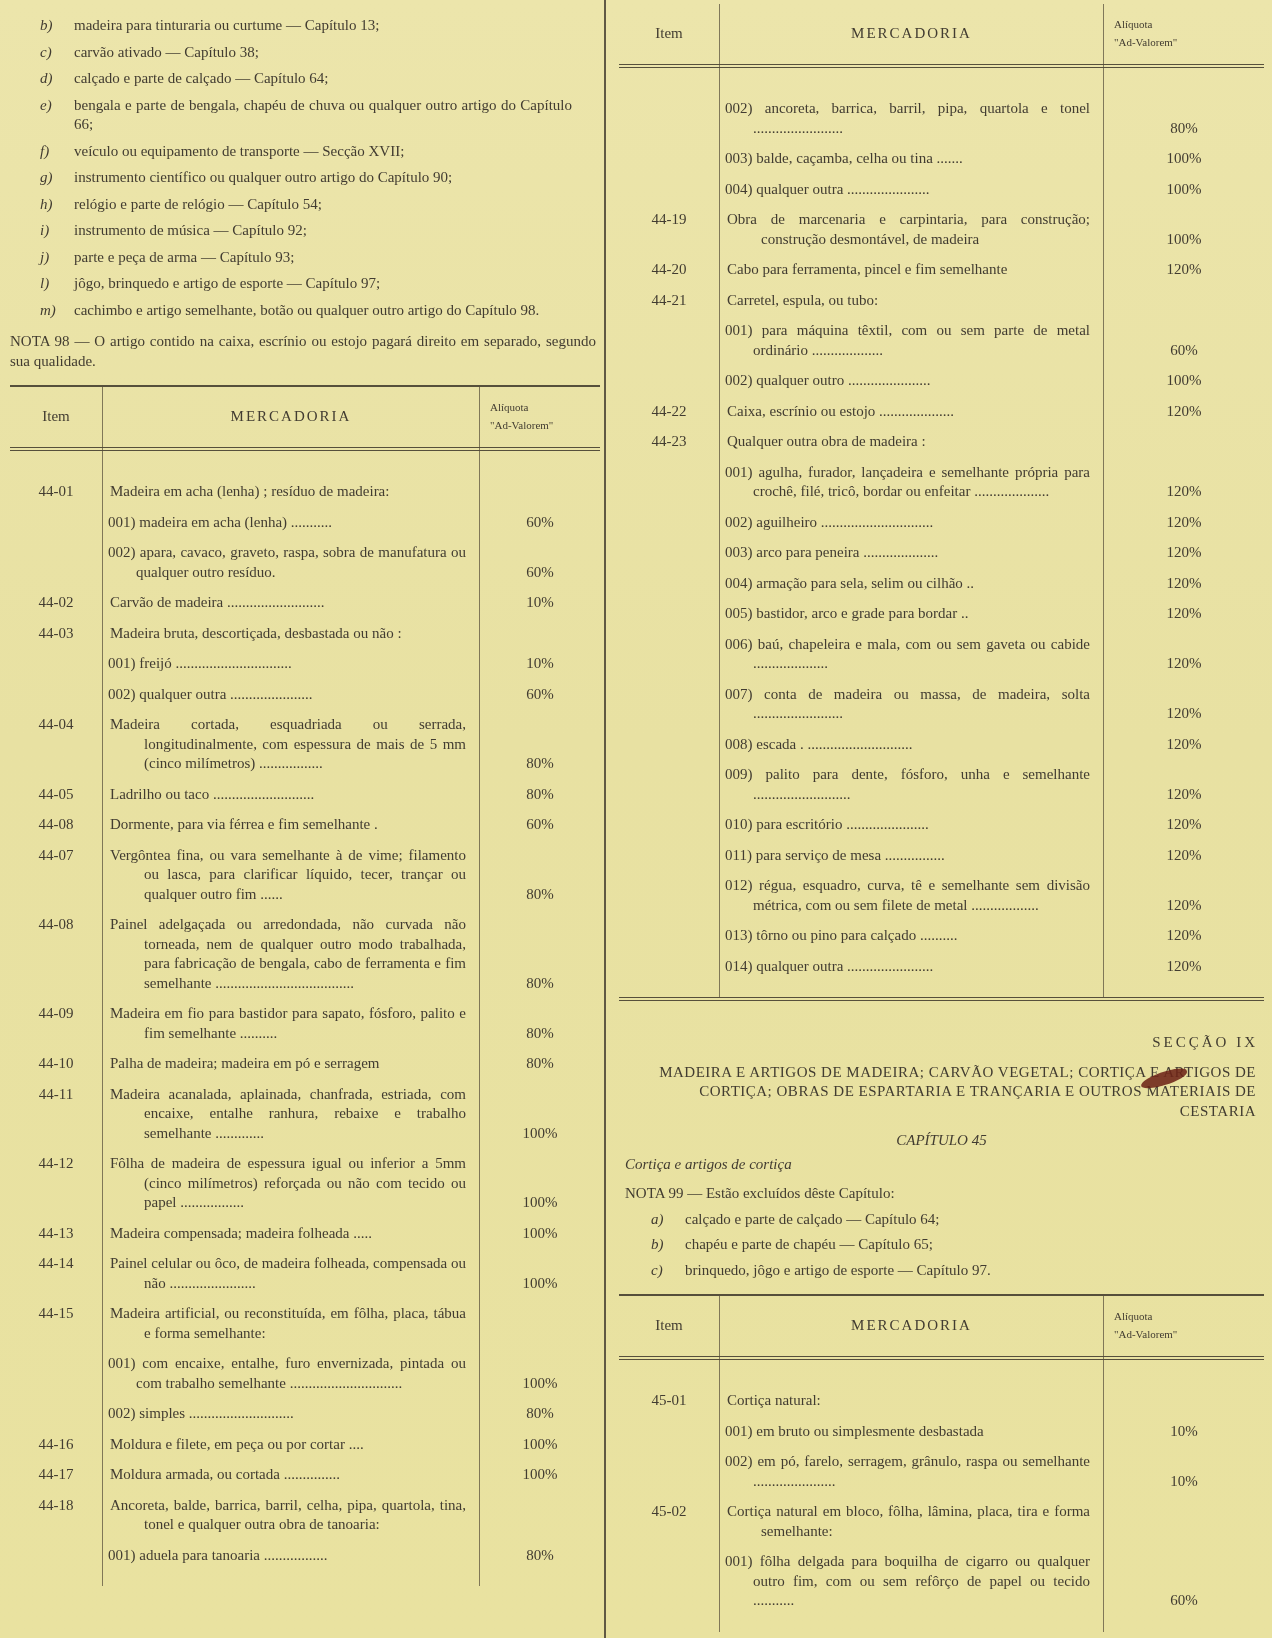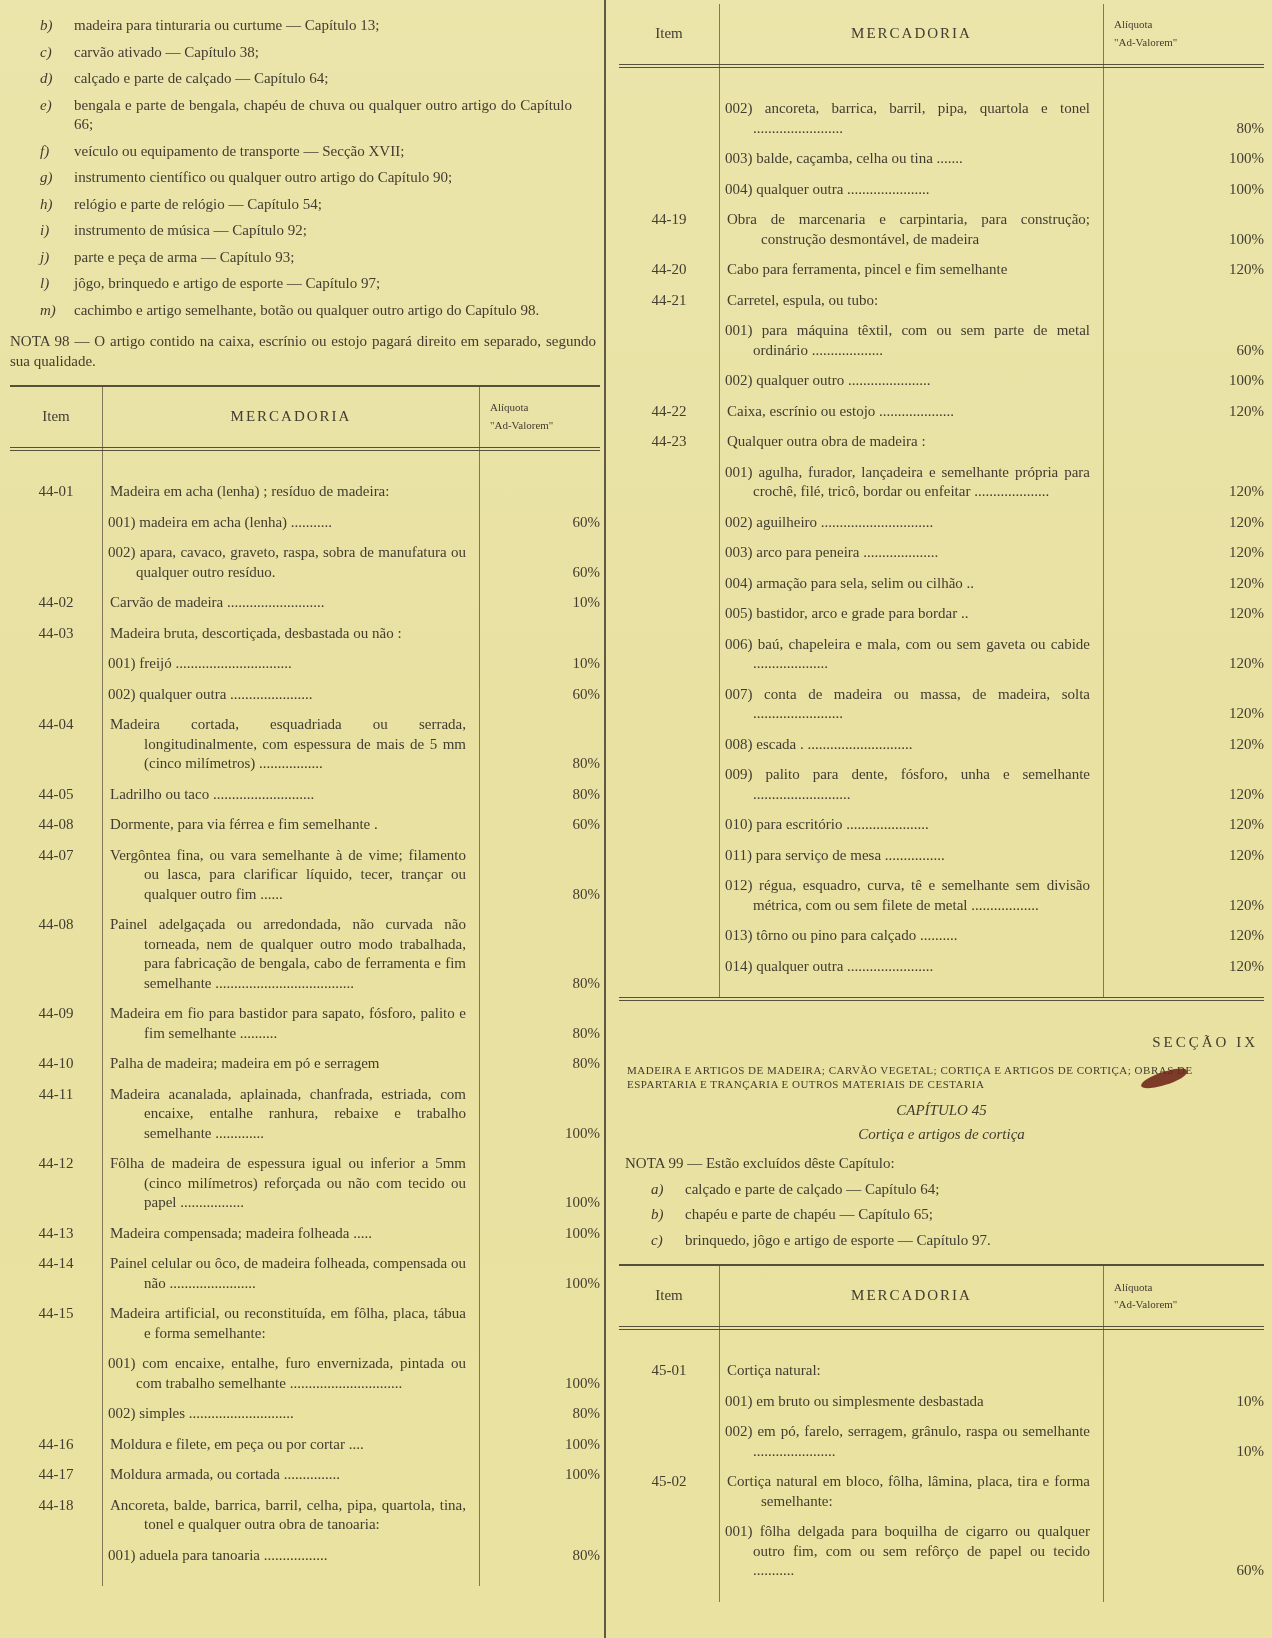--- a/index.html
+++ b/index.html
@@ -33,28 +33,28 @@
   .h-merc{text-align:center;letter-spacing:2px}
   .h-rate{font-size:11px;padding-left:10px;line-height:1.6}
   .vl{position:absolute;top:0;bottom:0;width:1px;background:rgba(82,74,56,.7)}
   .left-grid .vl1{left:92px}.left-grid .vl2{right:120px}
   .right-grid .vl1{left:100px}.right-grid .vl2{right:160px}
   .tbody{padding:20px 0 10px}
   .trow{display:grid;margin:11px 0}
   .c-item{text-align:center}
   .c-merc{padding:0 14px 0 42px;text-indent:-34px;text-align:justify}
   .trow.sub .c-merc{padding-left:34px;text-indent:-28px}
-  .c-rate{align-self:end;text-align:right}
+  .c-rate{align-self:end;text-align:center}
 
   
   .section{margin:16px 6px 14px}
   .sec-title{text-align:right;letter-spacing:3px;margin:32px 0 10px}
-  .sec-sub{font-size:11px;text-align:left;letter-spacing:.5px;margin:0 2px 8px}
+  .sec-sub{font-size:15px;text-align:right;letter-spacing:.5px;margin:0 2px 8px}
   .sec-chapter{font-style:italic;text-align:center;margin-top:10px}
-  .sec-chapter-sub{font-style:italic;text-align:center;margin:4px 0 10px}
+  .sec-chapter-sub{font-style:italic;margin:4px 0 10px}
   .sec-nota{margin:8px 0 6px}
   .section .intro-row{margin:5px 20px 6px 26px}
   .bottom-table{margin-top:14px}
 
   .smudge{position:absolute;left:1140px;top:1072px;width:48px;height:13px;
     background:#6d2418;border-radius:60% 40% 55% 45%;transform:rotate(-16deg);opacity:.88}
 </style>
 </head>
 <body>
 

